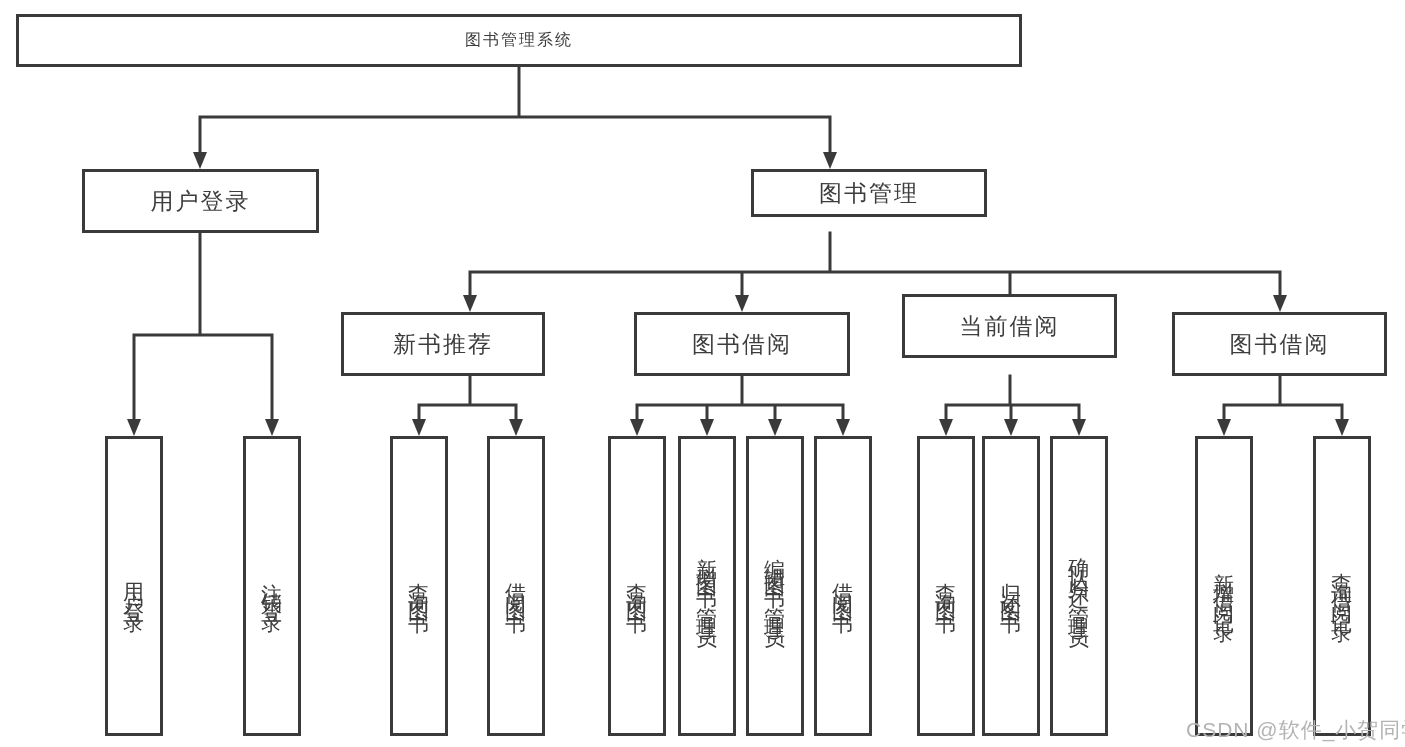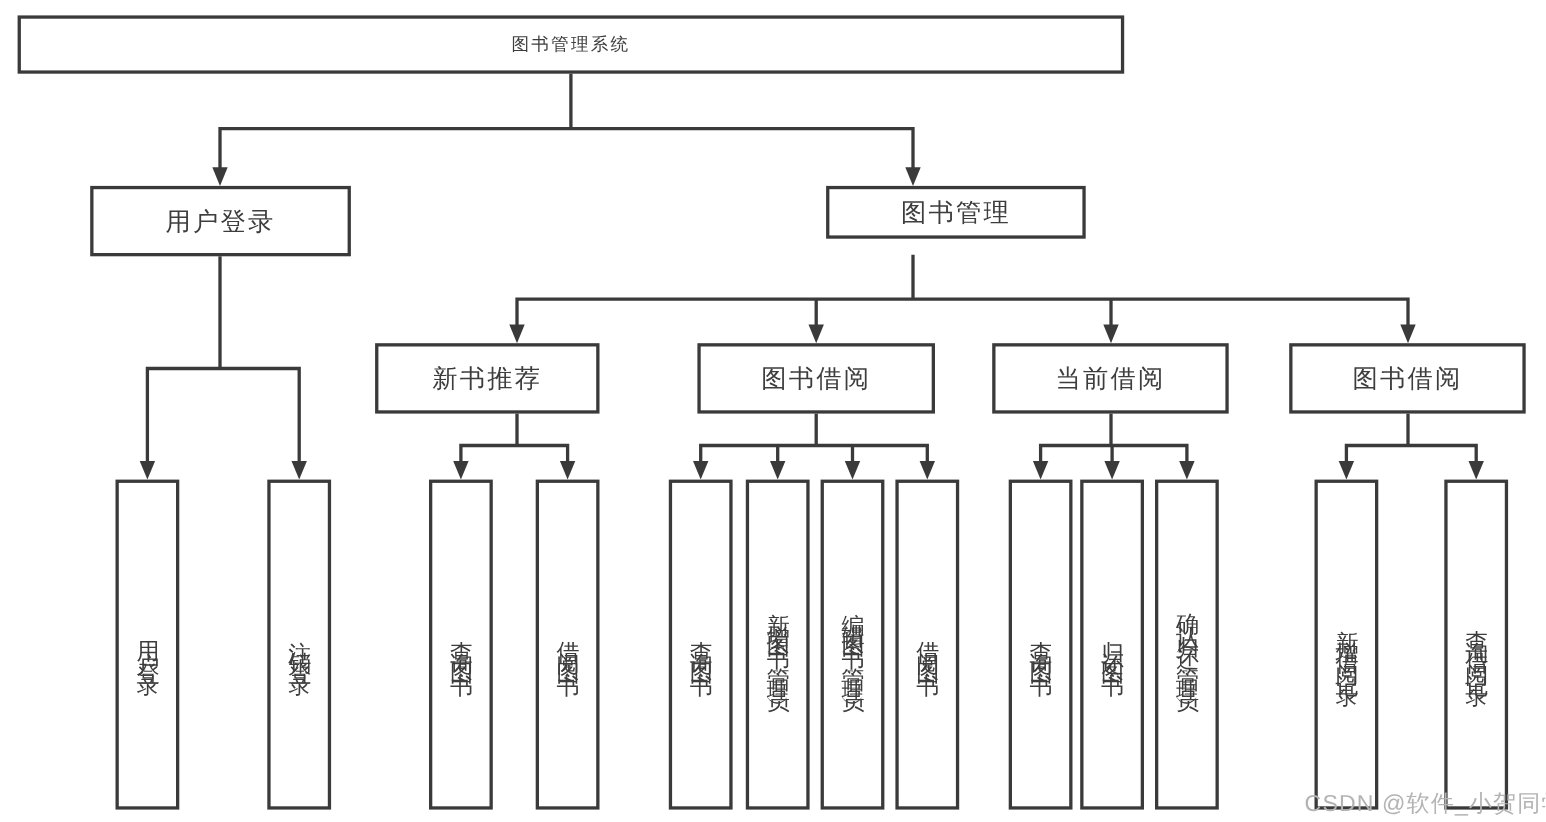--- a/index.html
+++ b/index.html
@@ -95,21 +95,21 @@
     </g>
   </svg>
 
   <div class="box h-root" style="left:16px;top:14px;width:1006px;height:53px;">图书管理系统</div>
 
   <div class="box h-node" style="left:82px;top:169px;width:237px;height:64px;">用户登录</div>
   <div class="box h-node" style="left:712px;top:169px;width:236px;height:48px;margin-left:39px;">图书管理</div>
 
   <div class="box h-node" style="left:341px;top:312px;width:204px;height:64px;">新书推荐</div>
   <div class="box h-node" style="left:634px;top:312px;width:216px;height:64px;text-align:right;">图书借阅</div>
-  <div class="box h-node" style="left:902px;top:312px;width:215px;height:64px;">当前借阅</div>
+  <div class="box h-node" style="left:902px;top:294px;width:215px;height:64px;">当前借阅</div>
   <div class="box h-node" style="left:1172px;top:312px;width:215px;height:64px;">图书借阅</div>
 
   <div class="box v-node" style="left:105px;top:436px;width:58px;height:300px;">
     <span class="v-text">用户登录</span>
   </div>
   <div class="box v-node" style="left:243px;top:436px;width:58px;height:300px;">
     <span class="v-text">注销登录</span>
   </div>
 
   <div class="box v-node" style="left:390px;top:436px;width:58px;height:300px;">

